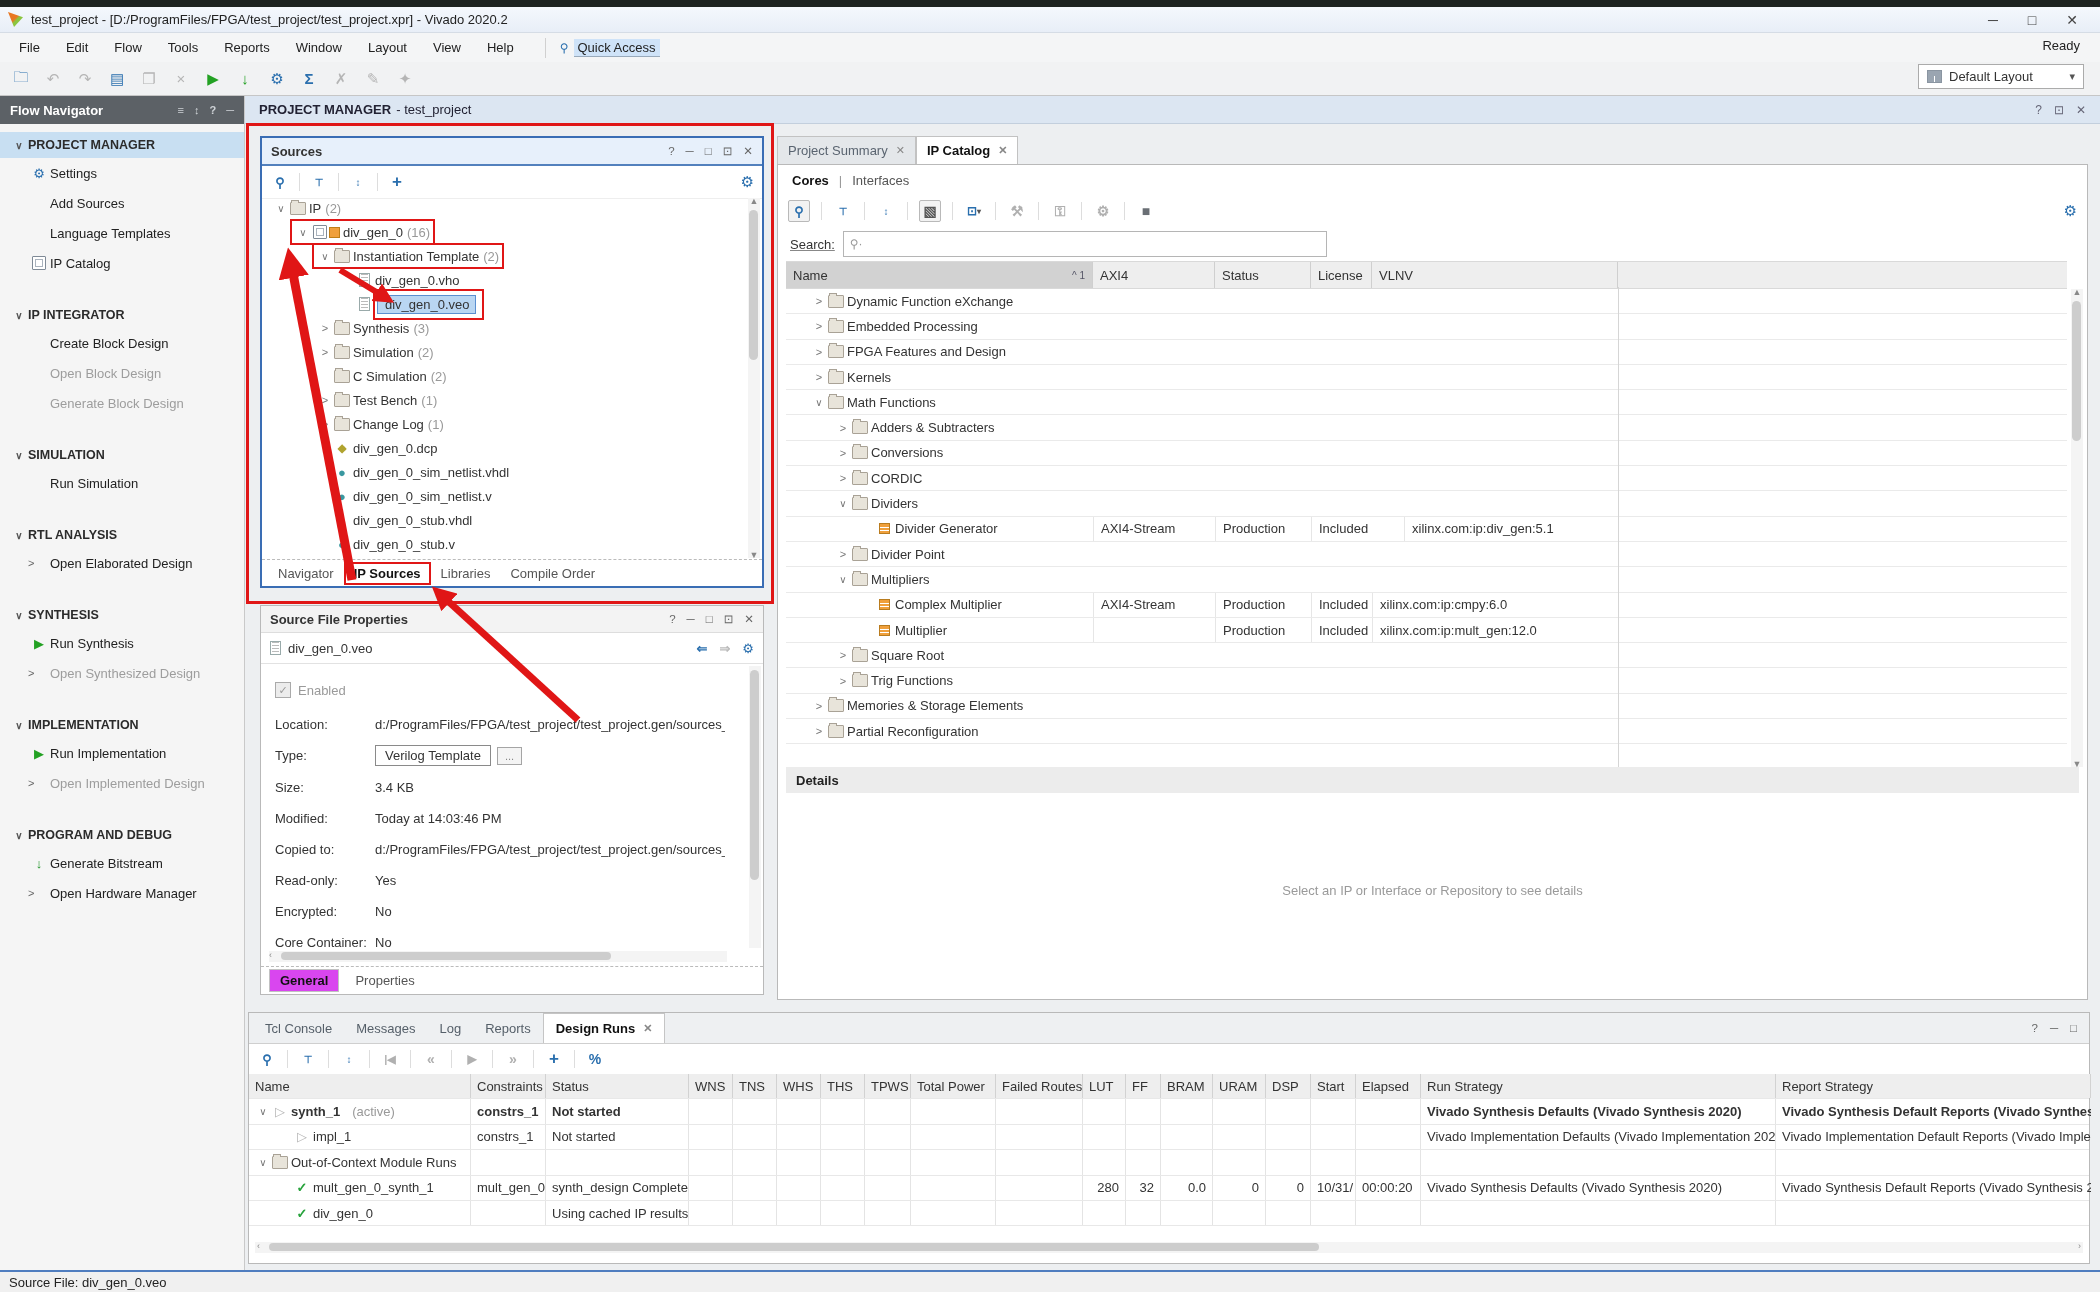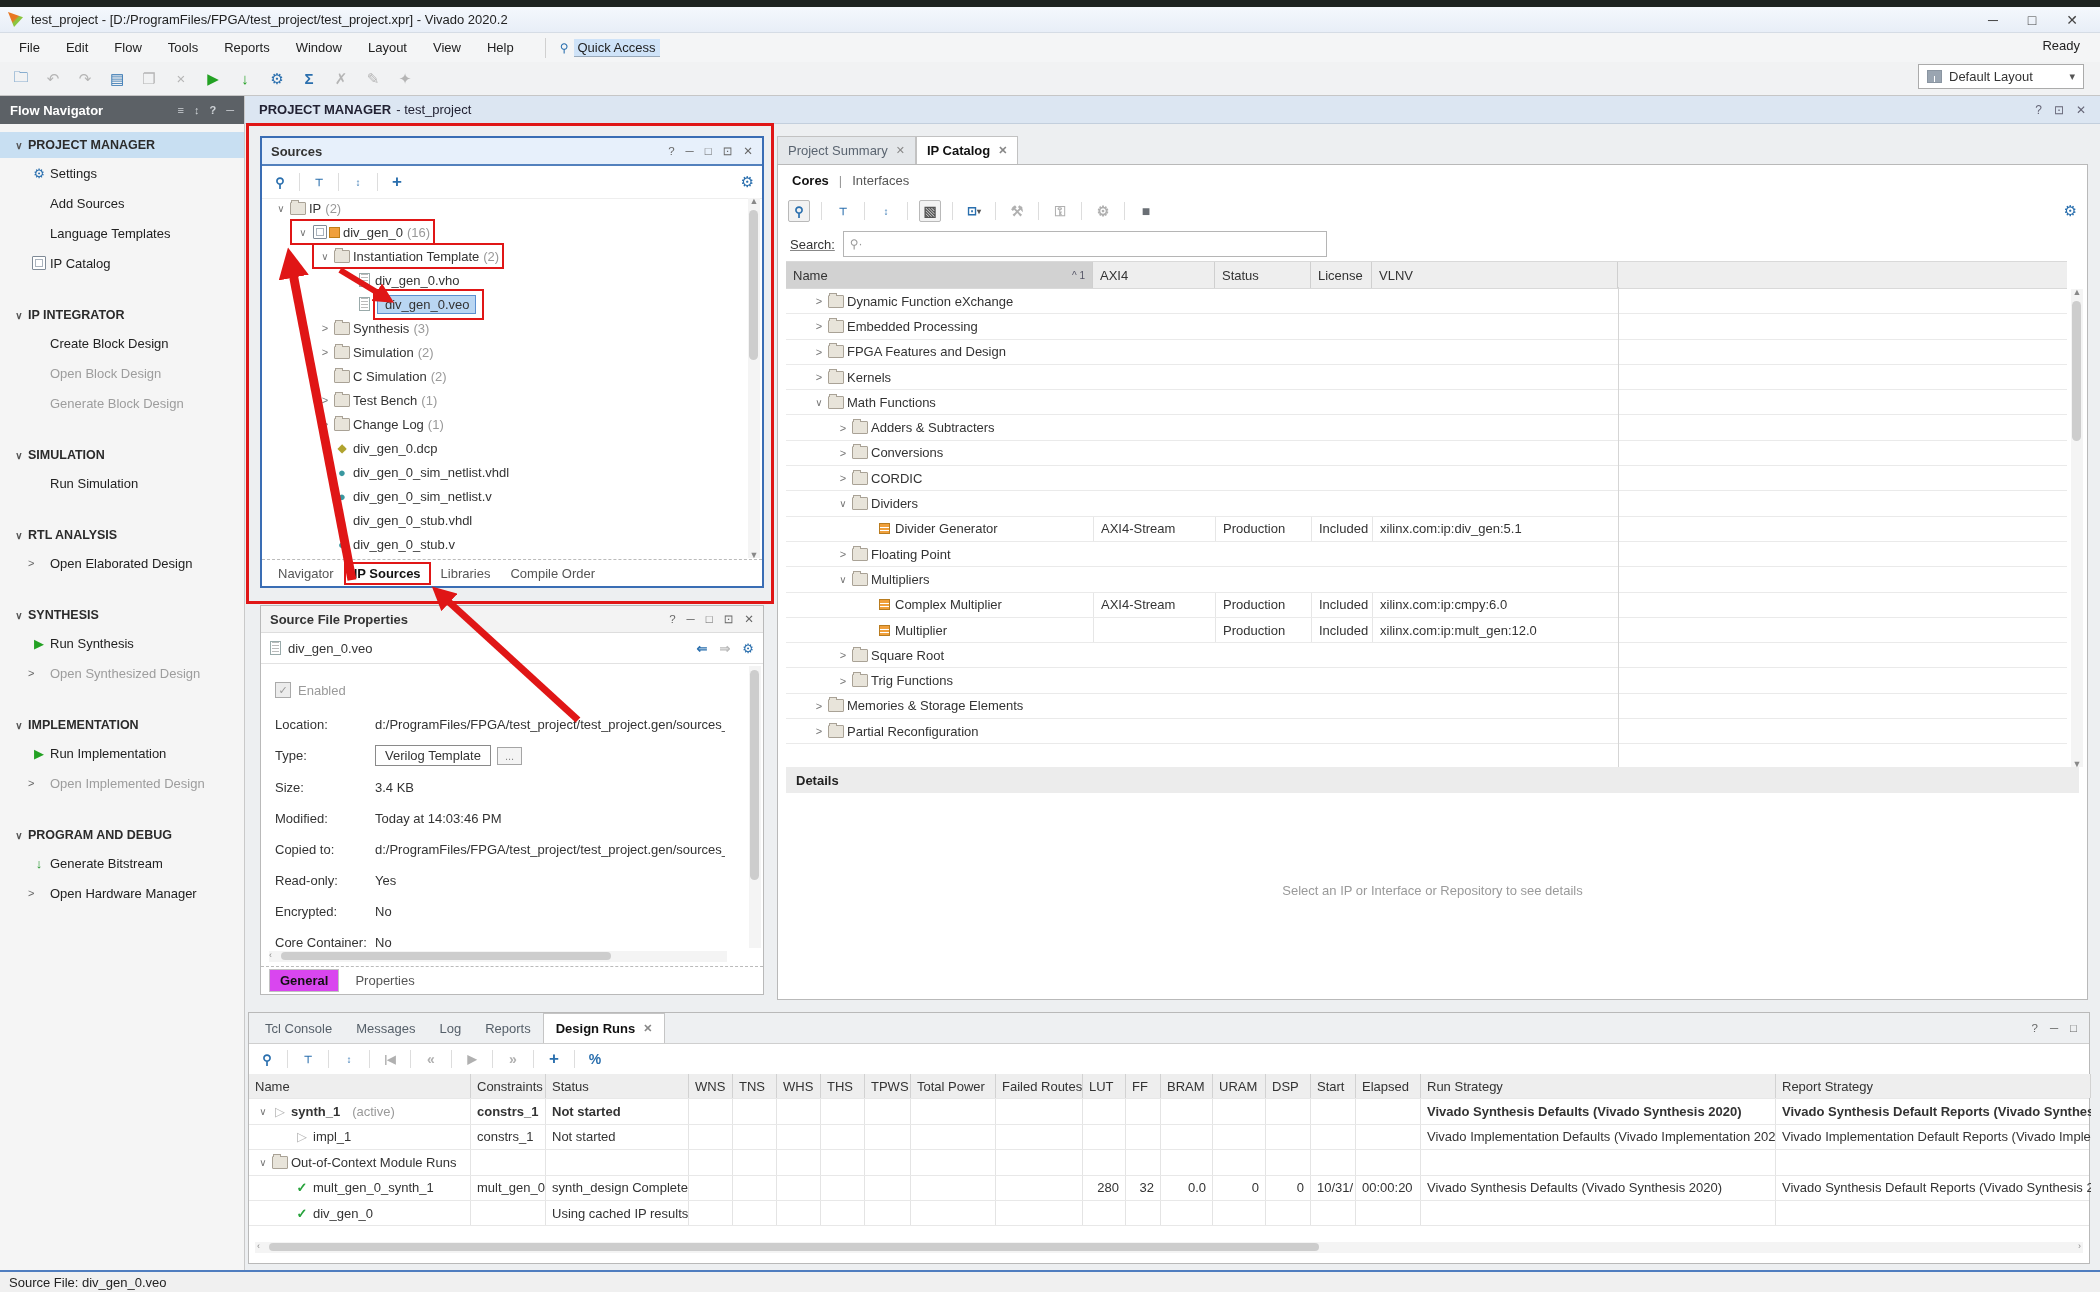--- a/index.html
+++ b/index.html
@@ -795,30 +795,30 @@
             <div class="ccell" style="width: 307px; border-left: none; padding-left: 73px;">
               <span class="spacer16"></span>
               <span class="icw">
                 <span class="icn-ip"></span>
               </span>
               <span class="lbl">Divider Generator</span>
             </div>
             <div class="ccell" style="width: 122px;">AXI4-Stream</div>
             <div class="ccell" style="width: 96px;">Production</div>
             <div class="ccell" style="width: 61px;">Included</div>
-            <div class="ccell" style="width: 246px;">xilinx.com:ip:div_gen:5.1</div>
+            <div class="ccell" style="width: 246px; margin-left: 32px;">xilinx.com:ip:div_gen:5.1</div>
             <div class="ccell" style="flex: 1 1 0%; border-left: none;"></div>
           </div>
           <div class="crow">
             <div class="ccell" style="width: 307px; border-left: none; padding-left: 49px;">
               <span class="chev">&gt;</span>
               <span class="icw">
                 <span class="icn-folder"></span>
               </span>
-              <span class="lbl">Floating Point</span>
+              <span class="lbl">Divider Point</span>
             </div>
             <div class="ccell" style="width: 122px; border-left: none;"></div>
             <div class="ccell" style="width: 96px; border-left: none;"></div>
             <div class="ccell" style="width: 61px; border-left: none;"></div>
             <div class="ccell" style="width: 246px; border-left: none;"></div>
             <div class="ccell" style="flex: 1 1 0%; border-left: none;"></div>
           </div>
           <div class="crow">
             <div class="ccell" style="width: 307px; border-left: none; padding-left: 49px;">
               <span class="chev" style="font-size: 10px;">∨</span>

